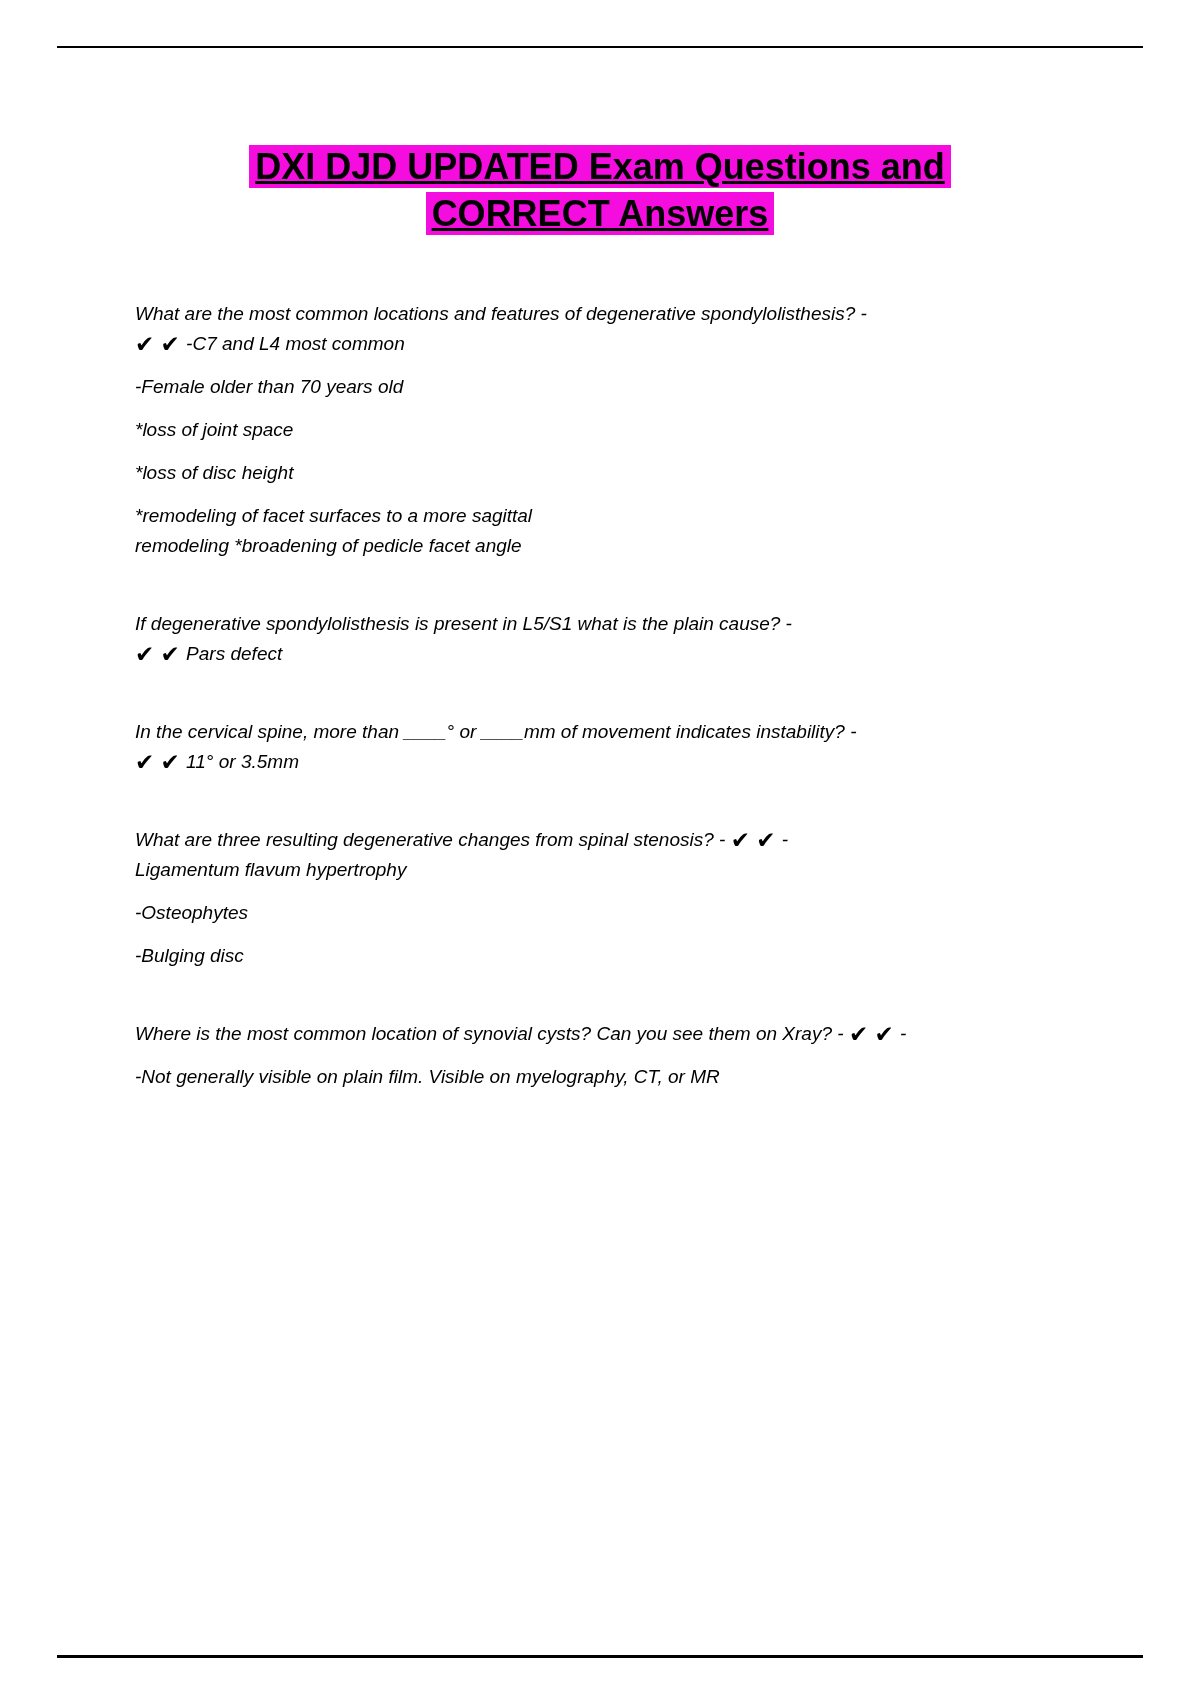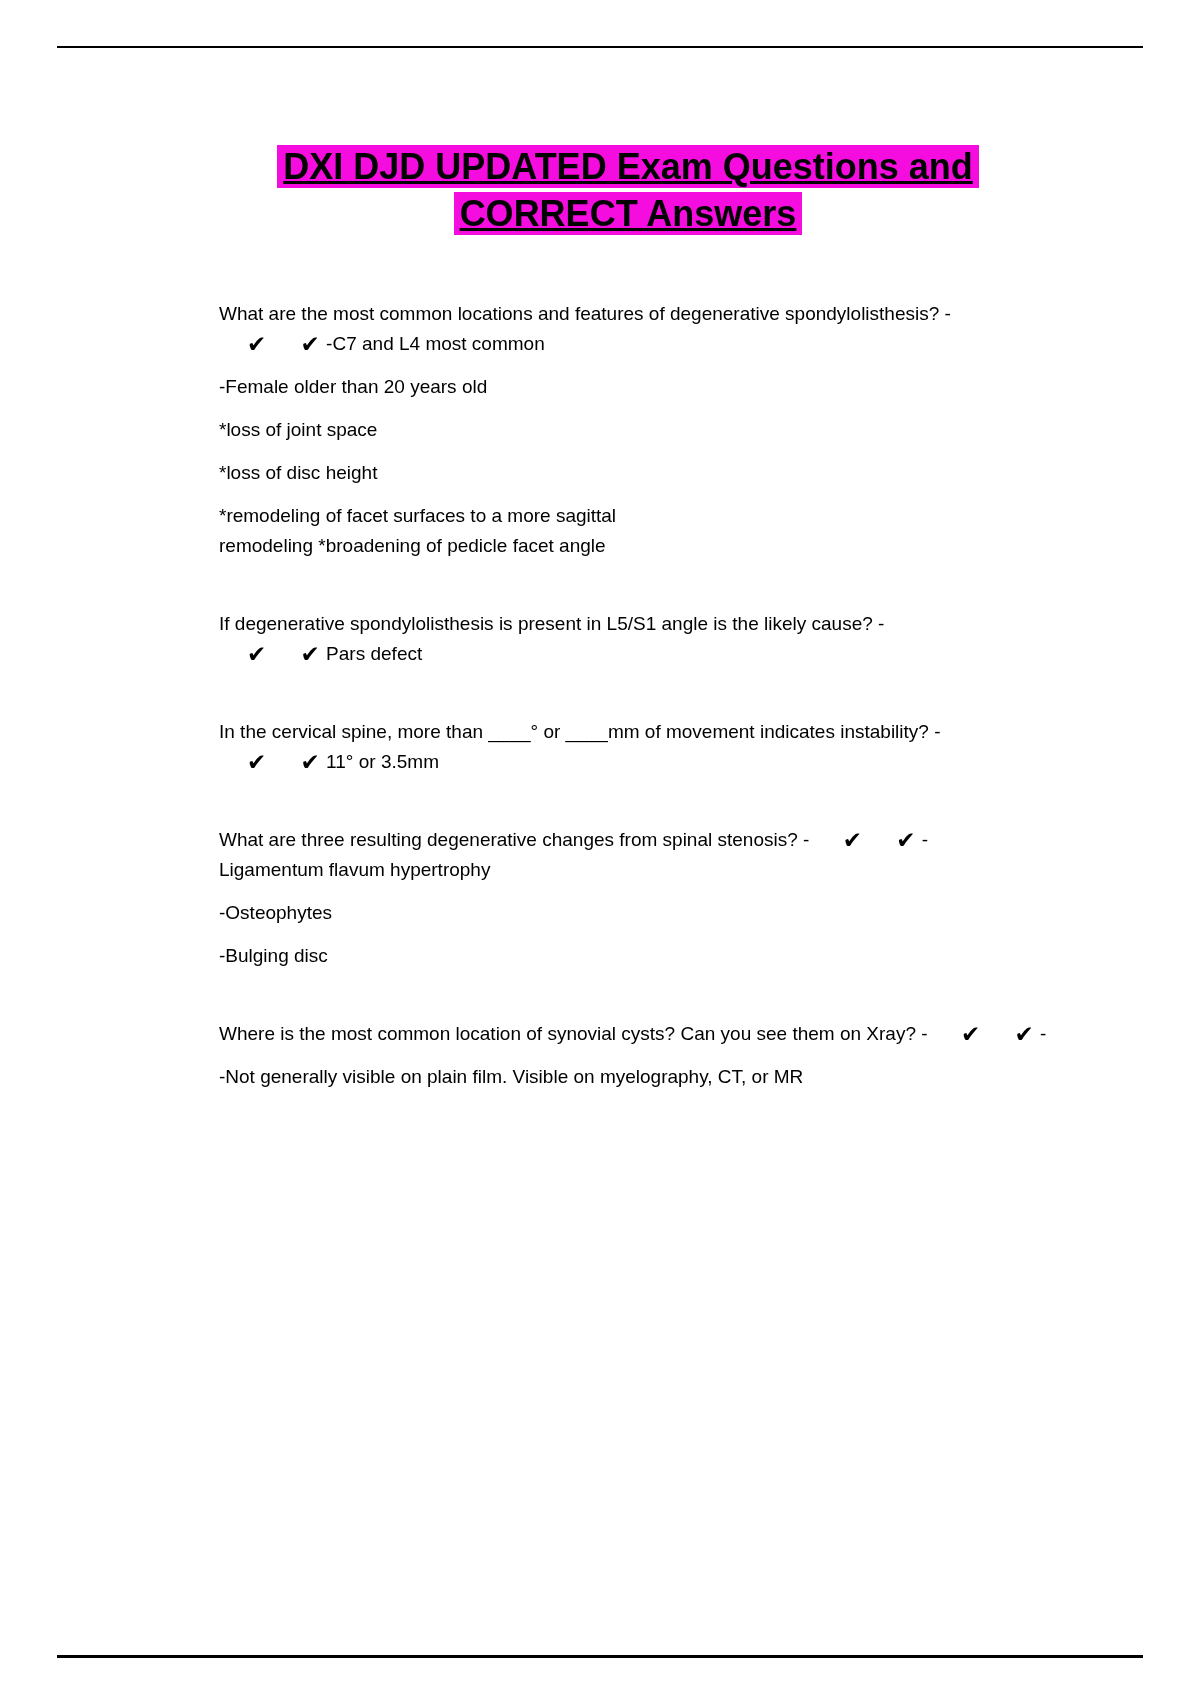--- a/index.html
+++ b/index.html
@@ -1,15 +1,15 @@
 <!DOCTYPE html>
 <html><head>
 <meta charset="utf-8">
 <style>
-  * { box-sizing: border-box; padding-left: 28px; }
+  * { box-sizing: border-box; }
   html, body {
     margin: 0;
     padding: 0;
     background: #ffffff;
   }
   .page {
     position: relative;
     width: 1200px;
     height: 1700px;
     margin: 0 auto;
@@ -38,20 +38,21 @@
   .title .hl {
     text-decoration: underline;
     padding: 1px 6px;
   }
 
   .content {
     padding: 62px 120px 0 135px;
   }
   .block {
     margin: 0 0 13px 0;
+    font-style: italic;
   }
   .block.spaced {
     margin-top: 48px;
   }
   .block .line {
     font-size: 19px;
     line-height: 30px;
   }
   .check {
     font-weight: 700;
@@ -74,39 +75,39 @@
   </h1>
 
   <div class="content">
 
     <div class="block">
       <div class="line">What are the most common locations and features of degenerative spondylolisthesis? -</div>
       <div class="line"><span class="check">✔</span> <span class="check">✔</span> -C7 and L4 most common</div>
     </div>
 
     <div class="block">
-      <div class="line">-Female older than 20 years old</div>
+      <div class="line">-Female older than 70 years old</div>
     </div>
 
 
     <div class="block">
       <div class="line">*loss of joint space</div>
     </div>
 
     <div class="block">
       <div class="line">*loss of disc height</div>
     </div>
 
     <div class="block">
       <div class="line">*remodeling of facet surfaces to a more sagittal</div>
       <div class="line">remodeling *broadening of pedicle facet angle</div>
     </div>
 
     <div class="block spaced">
-      <div class="line">If degenerative spondylolisthesis is present in L5/S1 angle is the likely cause? -</div>
+      <div class="line">If degenerative spondylolisthesis is present in L5/S1 what is the plain cause? -</div>
       <div class="line"><span class="check">✔</span> <span class="check">✔</span> Pars defect</div>
     </div>
 
     <div class="block spaced">
       <div class="line">In the cervical spine, more than ____° or ____mm of movement indicates instability? -</div>
       <div class="line"><span class="check">✔</span> <span class="check">✔</span> 11° or 3.5mm</div>
     </div>
 
     <div class="block spaced">
       <div class="line">What are three resulting degenerative changes from spinal stenosis? - <span class="check">✔</span> <span class="check">✔</span> -</div>

